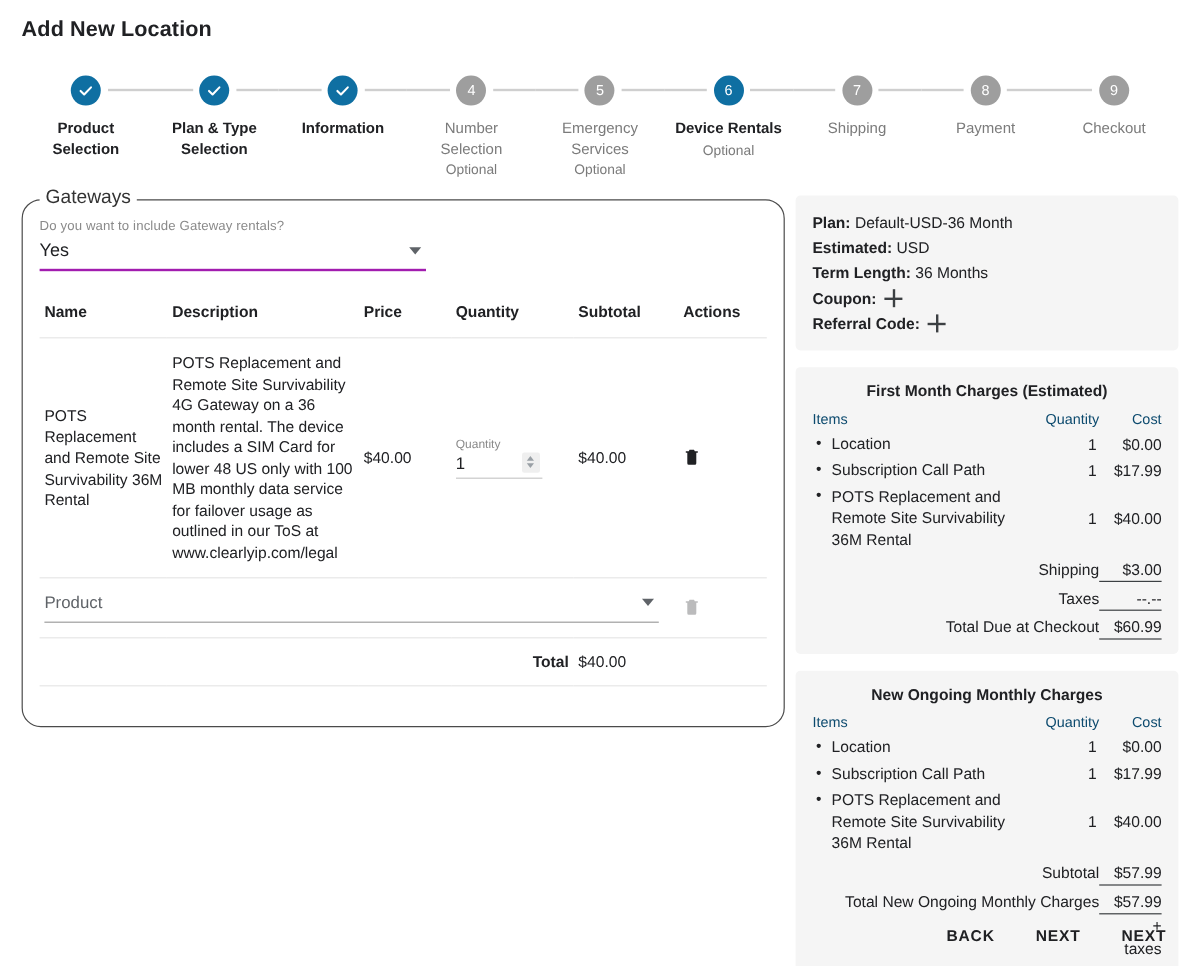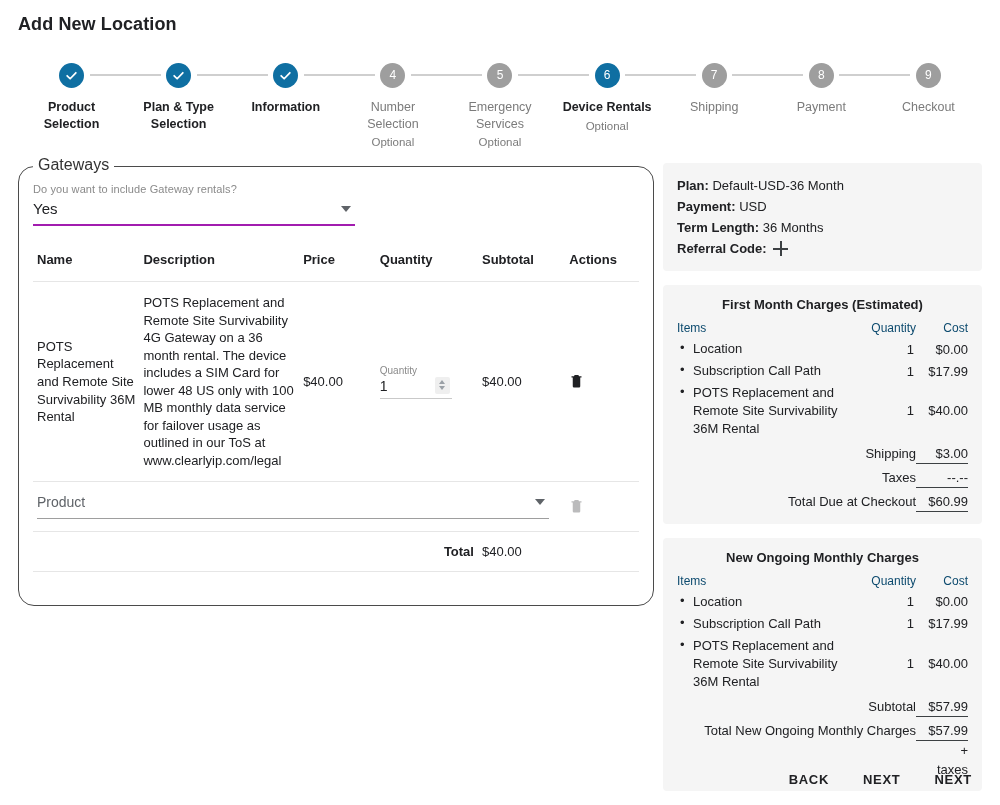--- a/index.html
+++ b/index.html
@@ -359,26 +359,30 @@
   </div>
 
   <div class="summary-col">
 
     <div class="card">
       <div class="info-line">
         <b>Plan:</b>
         <span>Default-USD-36 Month</span>
       </div>
       <div class="info-line">
-        <b>Payment:</b>
+        <b>Estimated:</b>
         <span>USD</span>
       </div>
       <div class="info-line">
         <b>Term Length:</b>
         <span>36 Months</span>
+      </div>
+      <div class="info-line">
+        <b>Coupon:</b>
+        <span class="plus-icon"></span>
       </div>
       <div class="info-line">
         <b>Referral Code:</b>
         <span class="plus-icon"></span>
       </div>
     </div>
 
     <div class="card">
       <div class="card-title">First Month Charges (Estimated)</div>
       <table class="ctbl" id="first-month-table">

